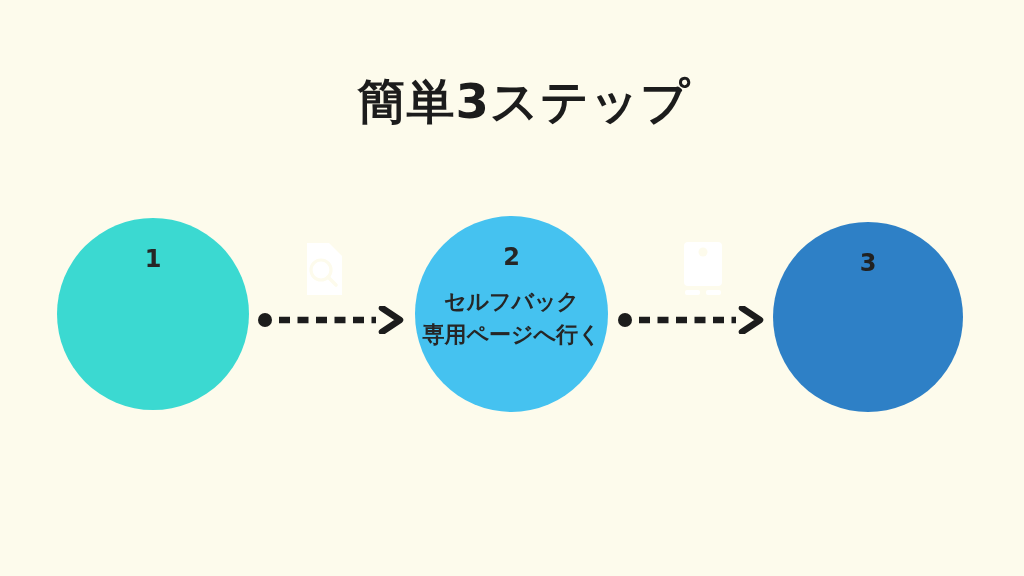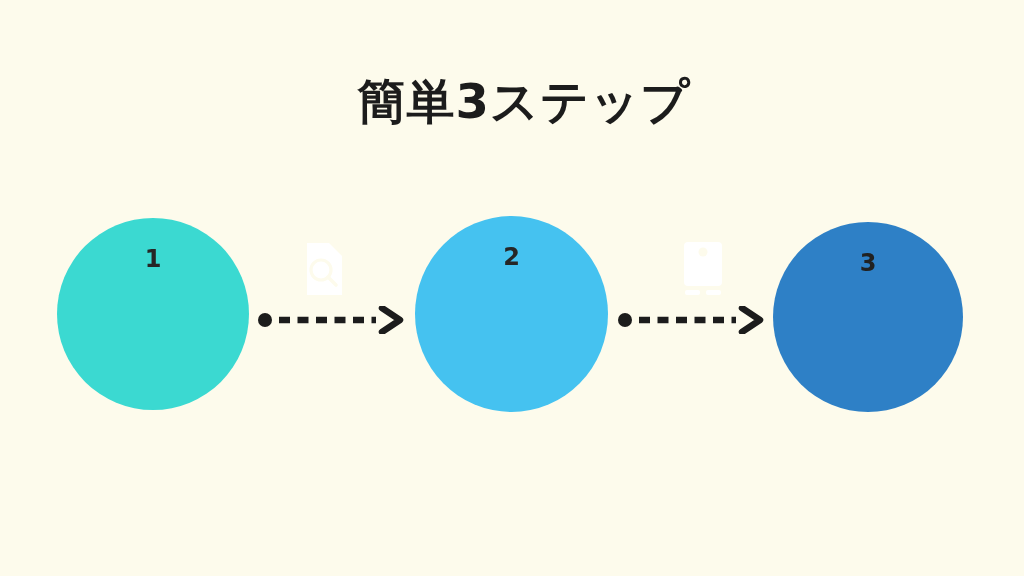--- a/index.html
+++ b/index.html
@@ -62,20 +62,22 @@
 <div class="canvas" style="background: rgb(253, 251, 236);">
 
   <h1 class="title" style="color: rgb(28, 28, 28);">簡単3ステップ</h1>
 
   <div class="circle c1" style="background: rgb(59, 217, 209); color: rgb(38, 38, 38);">
     <div class="num">1</div>
   </div>
 
   <div class="circle c2" style="background: rgb(69, 194, 240); color: rgb(38, 38, 38);">
     <div class="num">2</div>
+    <div class="label">セルフバック
+専用ページへ行く</div>
   </div>
 
   <div class="circle c3" style="background: rgb(46, 128, 198); color: rgb(33, 33, 33);">
     <div class="num">3</div>
   </div>
 
   <svg class="arrow a1" viewBox="0 0 148 28" style="color: rgb(28, 28, 28);">
     <circle cx="9" cy="14" r="7" fill="currentColor"></circle>
     <line x1="23" y1="14" x2="120" y2="14" stroke="currentColor" stroke-width="6.5" stroke-dasharray="11 7.5"></line>
     <path d="M126 2 L144 14 L126 26" fill="none" stroke="currentColor" stroke-width="6.5" stroke-linecap="round" stroke-linejoin="round"></path>

